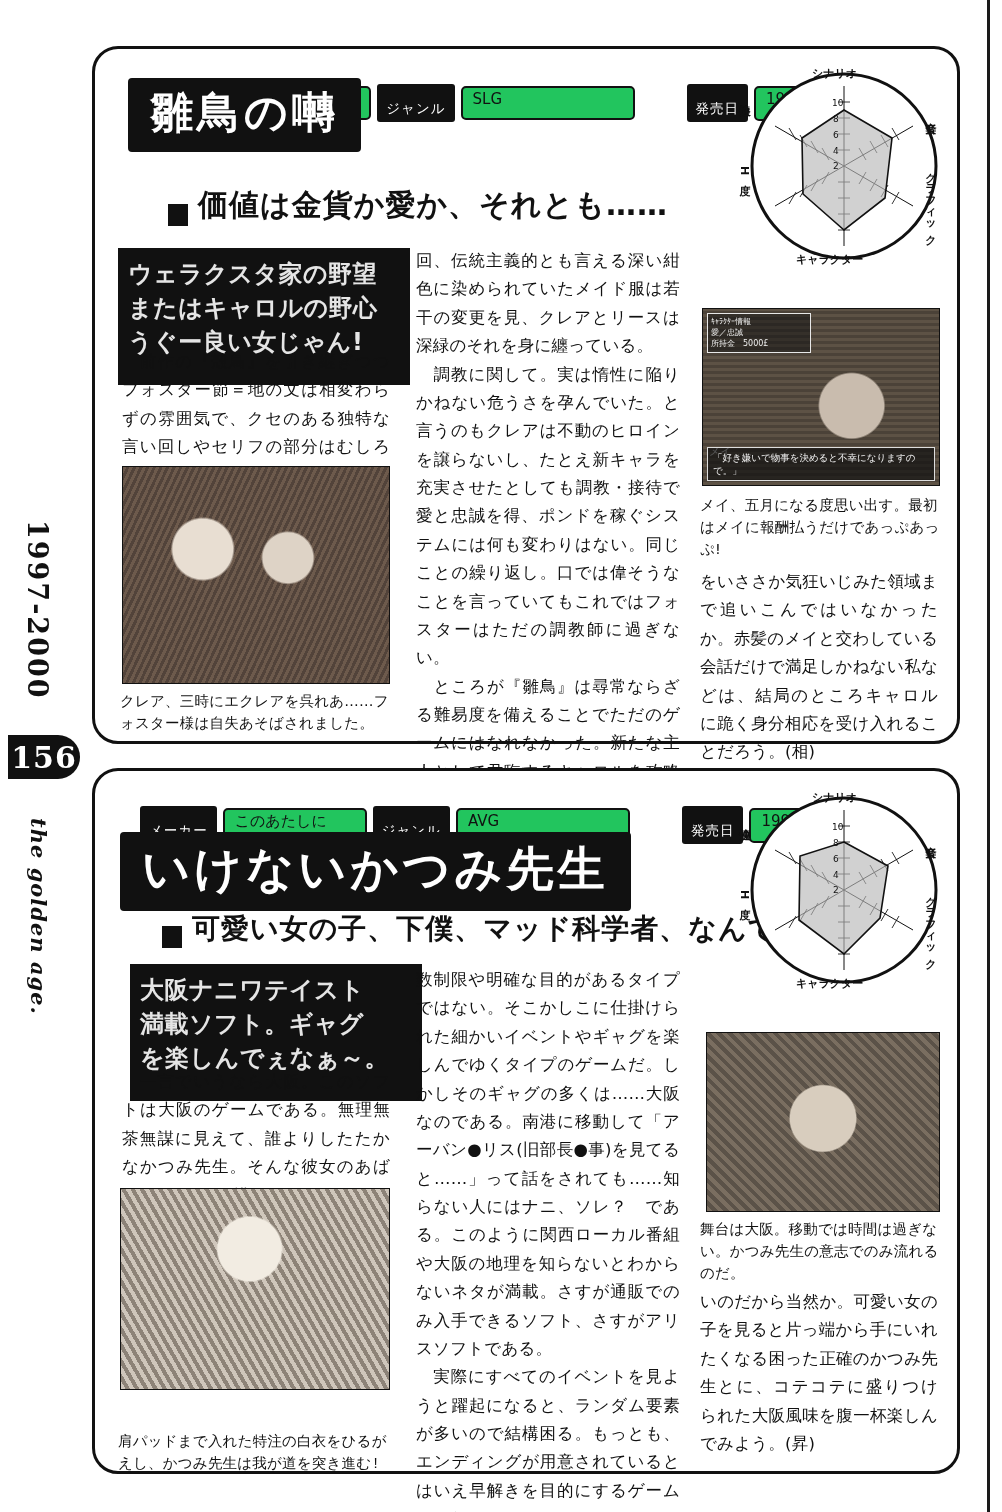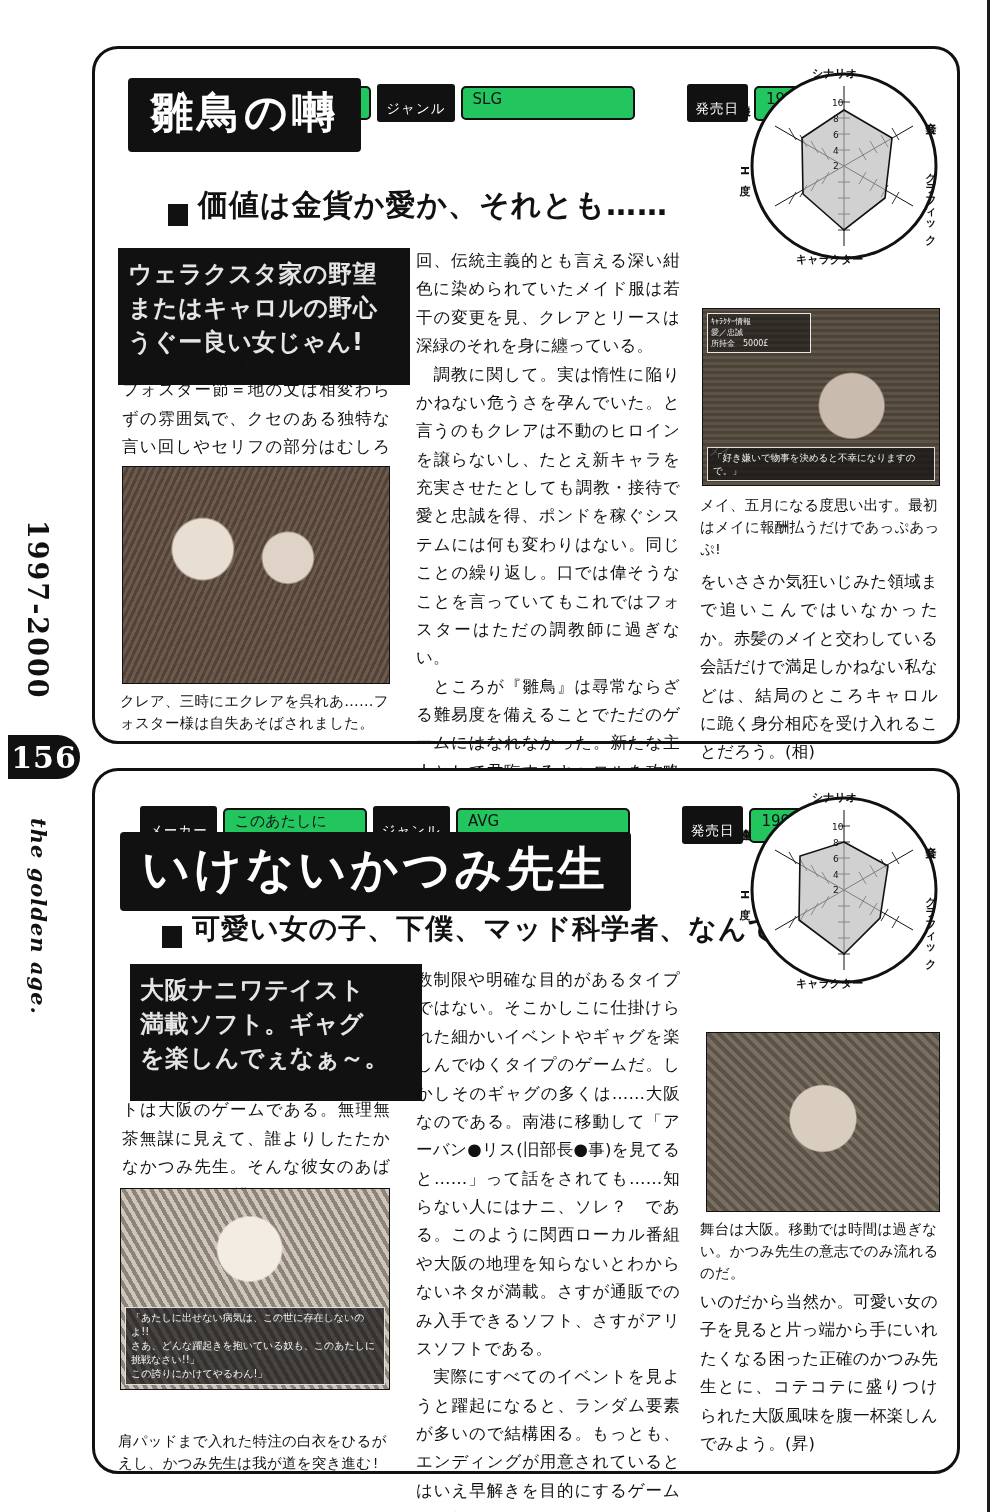--- a/index.html
+++ b/index.html
@@ -277,23 +277,19 @@
 
 <div class="col" style="left:122px;top:1068px;width:268px;">　一言でいうなら大阪。このソフトは大阪のゲームである。無理無茶無謀に見えて、誰よりしたたかなかつみ先生。そんな彼女のあばれっぷり(?)を描いたこのゲーム、日</div>
 
 <div class="col" style="left:416px;top:966px;width:264px;white-space:pre-line;">数制限や明確な目的があるタイプではない。そこかしこに仕掛けられた細かいイベントやギャグを楽しんでゆくタイプのゲームだ。しかしそのギャグの多くは……大阪なのである。南港に移動して「アーバン●リス(旧部長●事)を見てると……」って話をされても……知らない人にはナニ、ソレ？　である。このように関西ローカル番組や大阪の地理を知らないとわからないネタが満載。さすが通販でのみ入手できるソフト、さすがアリスソフトである。
 　実際にすべてのイベントを見ようと躍起になると、ランダム要素が多いので結構困る。もっとも、エンディングが用意されているとはいえ早解きを目的にするゲームではな</div>
 
 <div class="col" style="left:700px;top:1288px;width:238px;">いのだから当然か。可愛い女の子を見ると片っ端から手にいれたくなる困った正確のかつみ先生とに、コテコテに盛りつけられた大阪風味を腹一杯楽しんでみよう。(昇)</div>
 
 <div class="shot" style="left:120px;top:1188px;width:268px;height:200px;">
   <div class="art-b"></div>
-  <div class="msgbar tall" style="white-space:pre-line;">「あたしに出せない病気は、この世に存在しないのよ!!
-さあ、どんな躍起きを抱いている奴も、このあたしに
-挑戦なさい!!」
-この誇りにかけてやるわん!」</div>
 </div>
 <div class="cap" style="left:118px;top:1431px;width:272px;font-family:Liberation Mono, monospace;">肩パッドまで入れた特注の白衣をひるがえし、かつみ先生は我が道を突き進む!</div>
 
 <div class="shot" style="left:706px;top:1032px;width:232px;height:178px;">
   <div class="shot-game2"></div>
 </div>
 <div class="cap" style="left:700px;top:1218px;width:240px;">舞台は大阪。移動では時間は過ぎない。かつみ先生の意志でのみ流れるのだ。</div>
 
 </body></html>

